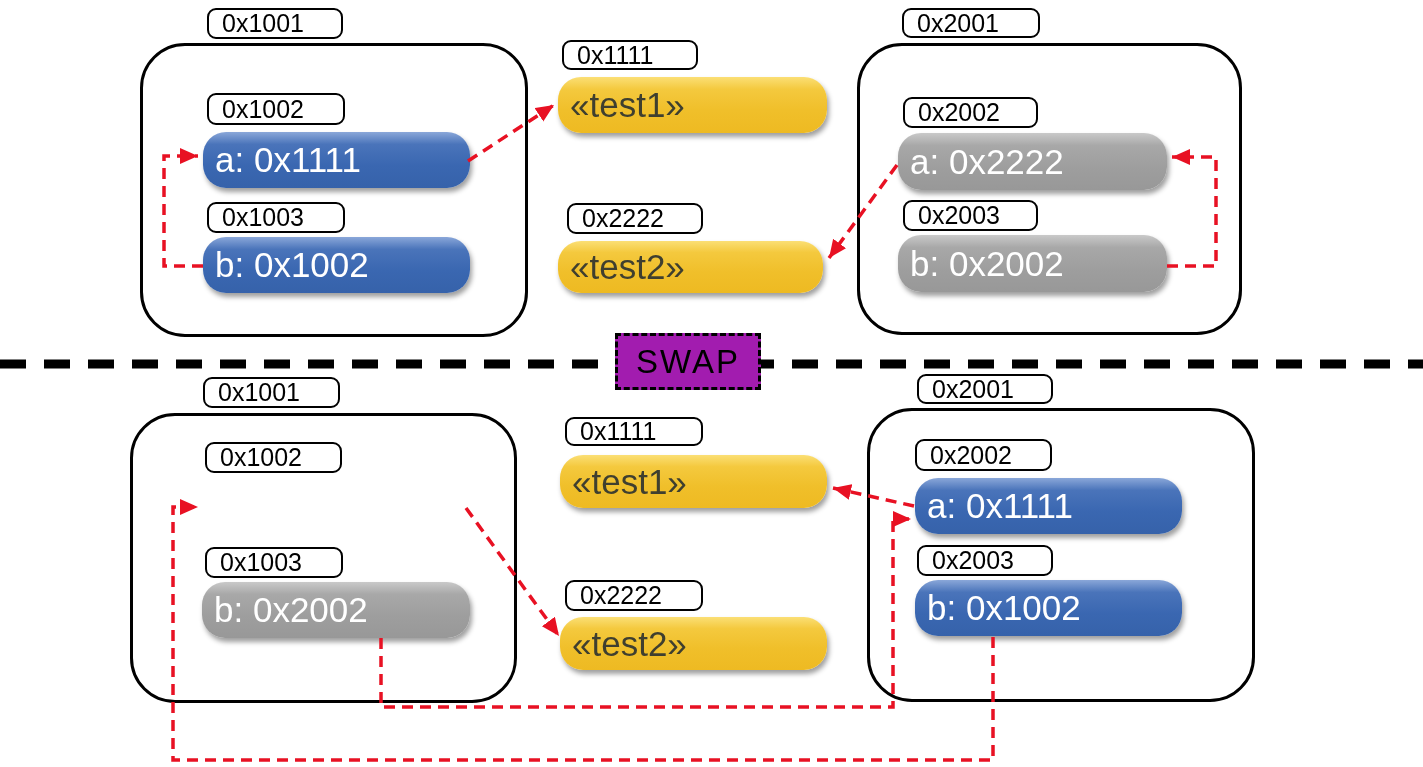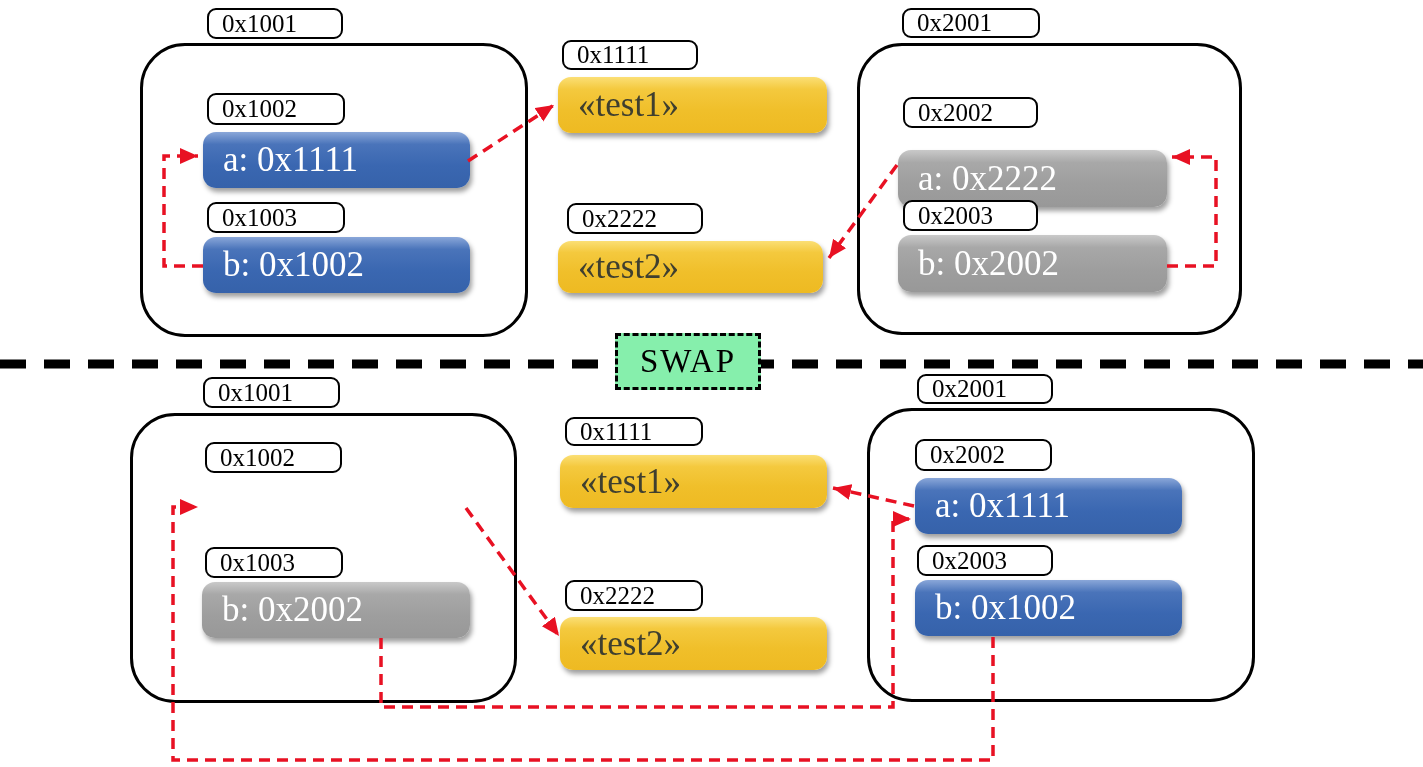--- a/index.html
+++ b/index.html
@@ -1,41 +1,41 @@
 <!DOCTYPE html>
 <html><head>
 <meta charset="utf-8">
 <style>
   html,body { margin:0; padding:0; background:#fff; }
   #canvas {
     position:relative; width:1423px; height:767px; overflow:hidden;
-    background:#fff; font-family:Liberation Serif, serif;
+    background:#fff; font-family:Liberation Sans, sans-serif;
   }
   .frame {
     position:absolute; box-sizing:border-box;
     border:3px solid #000; border-radius:45px; background:#fff;
   }
   .tag {
     position:absolute; box-sizing:border-box;
     background:#fff; border:2.5px solid #000; border-radius:9px;
     display:flex; align-items:center; padding-left:13px;
     font-size:25px; color:#000; white-space:pre;
   }
   .slot {
-    position:absolute; box-sizing:border-box; border-radius:13px;
-    display:flex; align-items:center; padding-left:20px;
+    position:absolute; box-sizing:border-box; border-radius:23px;
+    display:flex; align-items:center; padding-left:12px;
     font-size:35px; color:#fff; white-space:pre;
     box-shadow:2px 4px 5px rgba(0,0,0,0.38);
   }
   .slot.blue  { background:linear-gradient(180deg,#8aa7d9 0%,#4a74ba 22%,#3a67b1 60%,#3662aa 100%);text-align:center; }
   .slot.gray  { background:linear-gradient(180deg,#c9c9c9 0%,#a8a8a8 22%,#9e9e9e 60%,#989898 100%); }
   .slot.yellow{ background:linear-gradient(180deg,#fbdf75 0%,#f4c93e 22%,#f0bf2a 60%,#eeba22 100%); color:#3f3f2f; }
   #arrow-layer { position:absolute; left:0; top:0; pointer-events:none; }
   #swap-box {
-    position:absolute; box-sizing:border-box; background:#86efac;
+    position:absolute; box-sizing:border-box; background:#a21caf;
     border:3.5px dashed #000; display:flex; align-items:center; justify-content:center;
     font-size:33px; color:#000; letter-spacing:2px;
   }
 </style>
 </head>
 <body>
 
 <div id="canvas">
 
   <div class="frame" style="left:140px;top:43px;width:388px;height:294px;"></div>
@@ -50,21 +50,21 @@
   <div class="tag" style="left:562px;top:40px;width:136px;height:30px;">0x1111</div>
   <div class="slot yellow" style="left:558px;top:77px;width:269px;height:56px;">«test1»</div>
 
   <div class="tag" style="left:567px;top:203px;width:136px;height:31px;">0x2222</div>
   <div class="slot yellow" style="left:558px;top:241px;width:265px;height:52px;">«test2»</div>
 
   <div class="frame" style="left:857px;top:43px;width:385px;height:292px;"></div>
   <div class="tag" style="left:902px;top:8px;width:138px;height:30px;">0x2001</div>
 
   <div class="tag" style="left:903px;top:97px;width:135px;height:31px;">0x2002</div>
-  <div class="slot gray" style="left:898px;top:150px;width:269px;height:57px;">a: 0x2222</div>
+  <div class="slot gray" style="left:898px;top:133px;width:269px;height:57px;">a: 0x2222</div>
 
   <div class="tag" style="left:903px;top:200px;width:135px;height:31px;">0x2003</div>
   <div class="slot gray" style="left:898px;top:235px;width:269px;height:57px;">b: 0x2002</div>
 
   <div class="frame" style="left:130px;top:413px;width:387px;height:290px;"></div>
   <div class="tag" style="left:203px;top:377px;width:137px;height:31px;">0x1001</div>
 
   <div class="tag" style="left:205px;top:442px;width:137px;height:31px;">0x1002</div>
 
   <div class="tag" style="left:205px;top:547px;width:138px;height:31px;">0x1003</div>

